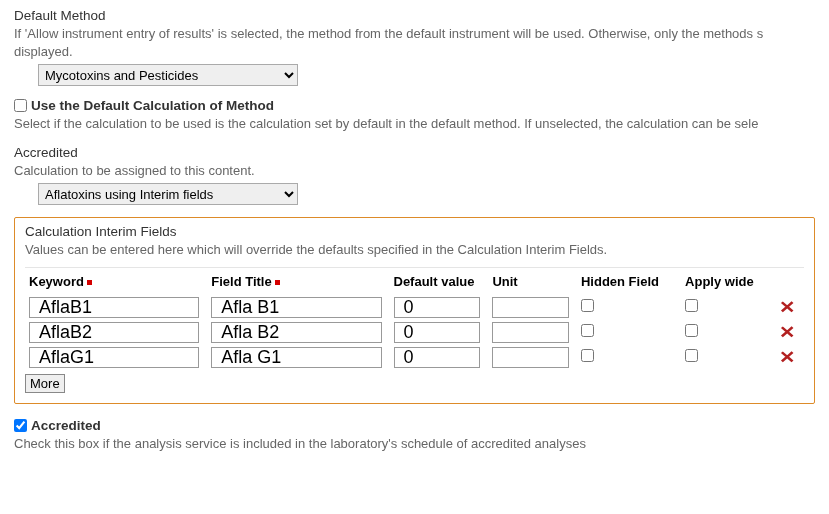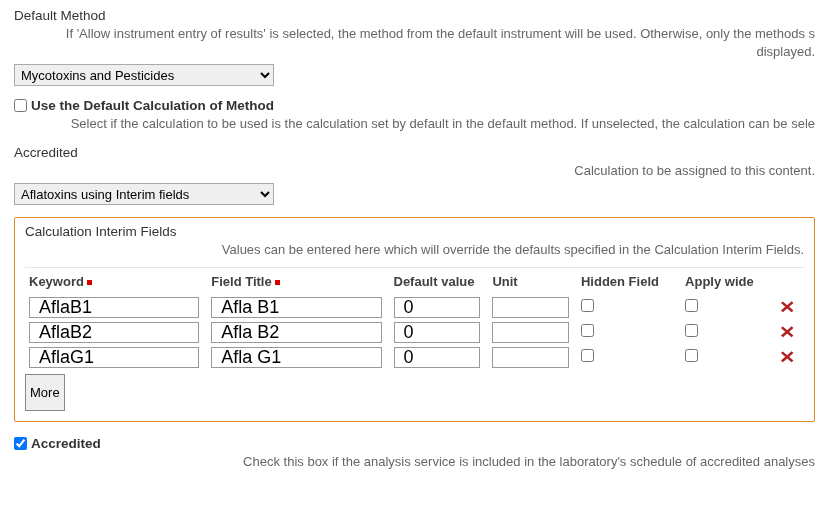--- a/index.html
+++ b/index.html
@@ -18,28 +18,28 @@
     font-weight: normal;
     color: #333;
     font-size: 13.5px;
     margin-bottom: 2px;
   }
   .section-help {
     color: #666;
     font-size: 13px;
     line-height: 1.35;
     margin-bottom: 4px;
-    text-align: right;
   }
   select {
     font-size: 13px;
     padding: 1px 2px;
     background: #efefef;
     border: 1px solid #aaa;
     height: 22px;
+    margin-left: 24px;
   }
   .check-row {
     display: flex;
     align-items: center;
     gap: 4px;
     margin-bottom: 2px;
   }
   .check-row label {
     font-weight: bold;
     color: #333;
@@ -52,21 +52,21 @@
     margin-bottom: 14px;
   }
   table.interim {
     border-collapse: collapse;
     width: 100%;
     margin-top: 4px;
   }
   table.interim th {
     text-align: left;
     font-weight: bold;
-    color: #404040;
+    color: #000000;
     font-size: 13px;
     padding: 6px 8px 6px 4px;
     border-top: 1px solid #e5e5e5;
     white-space: nowrap;
   }
   table.interim td {
     padding: 2px 8px 2px 4px;
     vertical-align: middle;
   }
   table.interim input[type="text"] {
@@ -95,21 +95,21 @@
     color: #b22020;
     font-weight: bold;
     font-size: 17px;
     line-height: 1;
     font-family: "Arial", sans-serif;
     display: inline-block;
     transform: scaleX(1.15);
   }
   button.more {
     font-size: 13px;
-    padding: 10px 4px;
+    padding: 1px 4px;
     background: #efefef;
     border: 1px solid #888;
     margin-top: 4px;
   }
   input[type="checkbox"] {
     width: 13px; height: 13px;
     margin: 0;
   }
 </style>
 </head>

